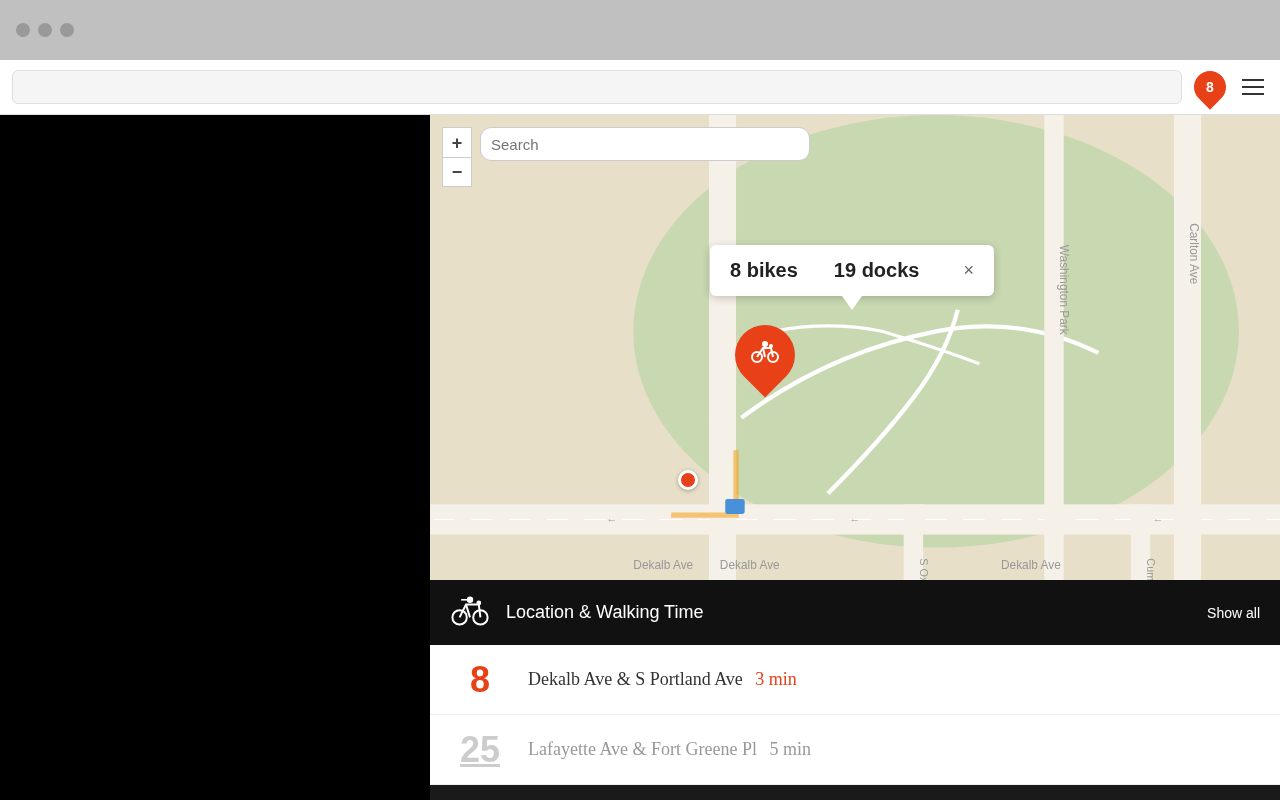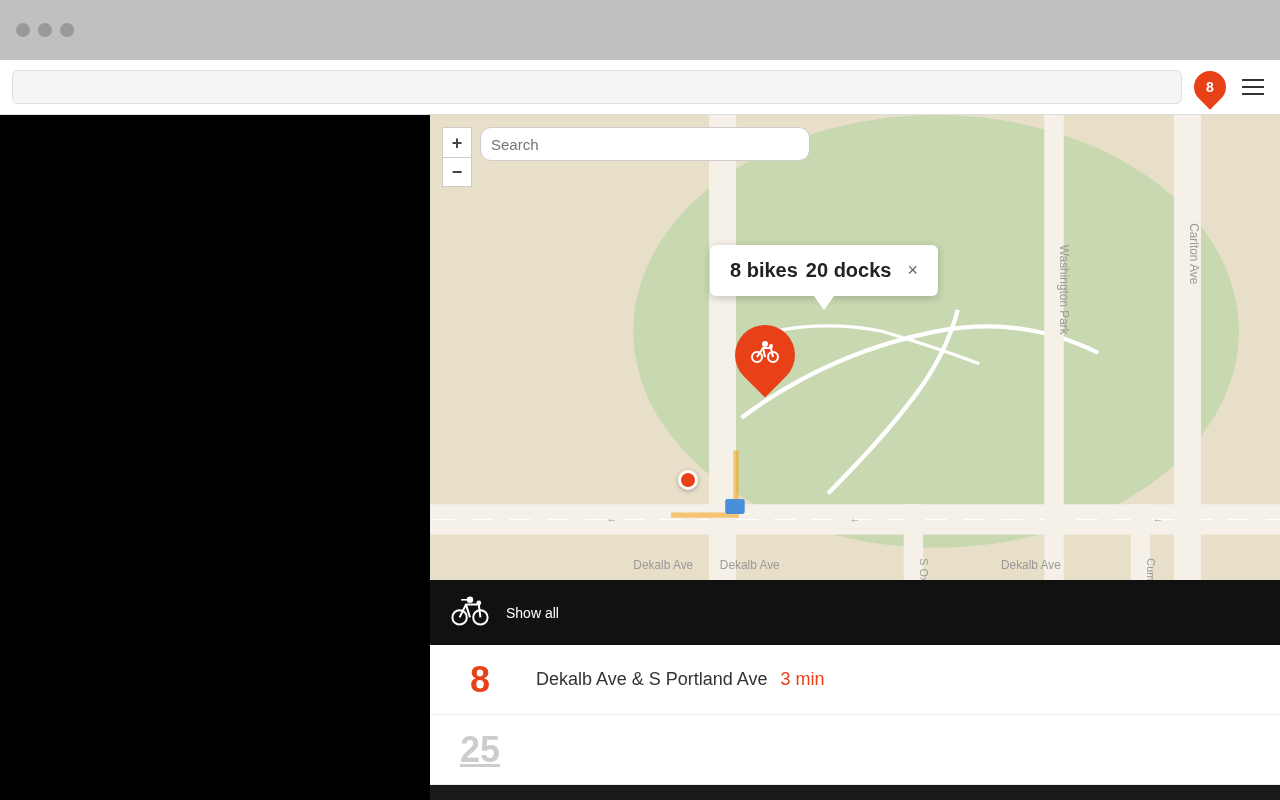--- a/index.html
+++ b/index.html
@@ -168,21 +168,21 @@
     .map-popup {
       position: absolute;
       top: 130px;
       left: 280px;
       z-index: 20;
       background: white;
       border-radius: 6px;
       padding: 14px 20px;
       display: flex;
       align-items: center;
-      gap: 8px;
+      gap: 36px;
       box-shadow: 0 2px 8px rgba(0,0,0,0.2);
       white-space: nowrap;
     }
     .map-popup::after {
       content: '';
       position: absolute;
       bottom: -14px;
       left: 50%;
       transform: translateX(-50%);
       width: 0;
@@ -304,21 +304,22 @@
       flex-shrink: 0;
     }
     .station-number.gray {
       color: #ccc;
       text-decoration: underline;
     }
     .station-info {
       flex: 1;
       font-size: 18px;
       color: #333;
-      margin-left: 26px;
+      margin-left: 18px;
+      font-family: Liberation Serif, serif;
     }
     .station-time {
       color: #e84118;
       font-size: 18px;
       margin-left: 8px;
     }
     .station-time.gray {
       color: #999;
     }
 
@@ -409,21 +410,21 @@
         <div class="map-btn">+</div>
         <div class="map-btn">−</div>
       </div>
 
       <div class="map-search">
         <input type="text" placeholder="Search" style="">
       </div>
 
       <div class="map-popup">
         <span class="popup-bikes">8 bikes</span>
-        <span class="popup-docks">20 docks</span>
+        <span class="popup-docks">19 docks</span>
         <span class="popup-close">×</span>
       </div>
 
       <div class="bike-marker">
         <div class="marker-circle">
           <span class="marker-icon">
             <svg width="30" height="24" viewBox="0 0 30 24" fill="white">
               <circle cx="7" cy="17" r="5" stroke="white" stroke-width="2" fill="none"></circle>
               <circle cx="23" cy="17" r="5" stroke="white" stroke-width="2" fill="none"></circle>
               <circle cx="21" cy="6" r="2" fill="white"></circle>
@@ -447,30 +448,34 @@
           <svg class="bike-svg" viewBox="0 0 50 40" fill="none">
             <circle cx="12" cy="28" r="9" stroke="white" stroke-width="2.5"></circle>
             <circle cx="38" cy="28" r="9" stroke="white" stroke-width="2.5"></circle>
             <circle cx="36" cy="10" r="3" fill="white"></circle>
             <path d="M12 28 L20 12 L36 12 L38 28" stroke="white" stroke-width="2.5" fill="none"></path>
             <path d="M20 12 L25 28" stroke="white" stroke-width="2.5"></path>
             <circle cx="25" cy="6" r="4" fill="white"></circle>
             <path d="M22 6 L14 6" stroke="white" stroke-width="2"></path>
           </svg>
         </div>
+        <span class="bottom-header-title">Location &amp; Walking Time</span>
         <span class="show-all-btn">Show all</span>
       </div>
 
       <div class="station-list">
         <div class="station-item">
           <span class="station-number">8</span>
           <span class="station-info">
             Dekalb Ave &amp; S Portland Ave <span class="station-time">3 min</span>
           </span>
         </div>
         <div class="station-item">
           <span class="station-number gray">25</span>
+          <span class="station-info" style="color:#999;">
+            Lafayette Ave &amp; Fort Greene Pl <span class="station-time gray">5 min</span>
+          </span>
         </div>
       </div>
 
     </div>
   </div>
 </div>
 
 </body></html>

